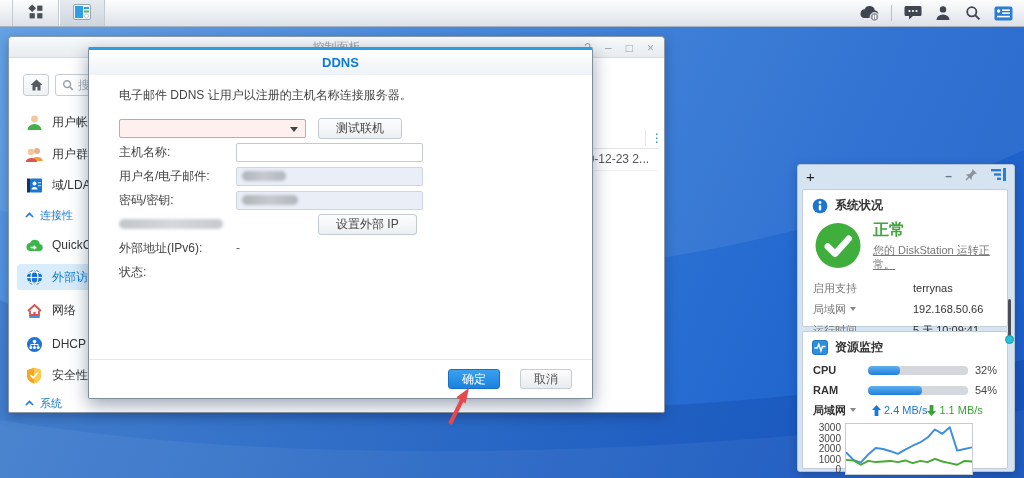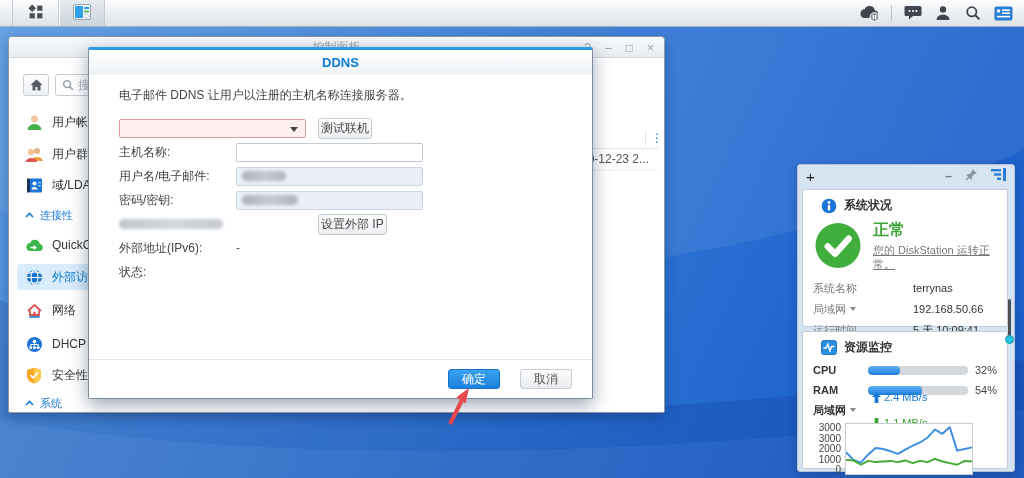--- a/index.html
+++ b/index.html
@@ -60,21 +60,21 @@
   .dlg-title { color:#0d7ad6; font-weight:bold; font-size:13px; }
   .dlg-desc { margin:12px 0 14px 30px; color:#444; }
   .frow { display:flex; align-items:center; margin:0 0 4px 30px; height:20px; }
   .frow .flabel { width:117px; color:#444; flex:none; }
   .ctrl { width:187px; height:19px; border:1px solid #c3cad2; border-radius:2px; background:#fff; position:relative; }
   .ctrl.error { background:#fdf0ef; border-color:#e09c9c; }
   .ctrl.disabled { background:#e9eef7; border-color:#ccd5e3; display:flex; align-items:center; padding:0 5px; }
   .caret-down { position:absolute; right:7px; top:7px; width:0; height:0;
     border-left:4px solid transparent; border-right:4px solid transparent; border-top:5px solid #444; }
   .redacted { height:10px; border-radius:5px; background:linear-gradient(90deg,#aeb3b9,#c6cacf,#b2b7bd); filter:blur(1.4px); }
-  .mini-btn { margin-left:12px; height:21px; padding:0 2px; display:inline-flex; align-items:center;
+  .mini-btn { margin-left:12px; height:21px; padding:0 17px; display:inline-flex; align-items:center;
     background:linear-gradient(#fdfdfe,#eceff2); border:1px solid #c3cad2; border-radius:3px; color:#444; cursor:pointer; white-space:nowrap; }
   .plain-val { color:#555; }
   .dlg-sep { position:absolute; left:0; right:0; bottom:38px; height:1px; background:#e4e8ec; }
   .dlg-footer { position:absolute; right:20px; bottom:9px; display:flex; gap:20px; }
   .btn { height:20px; padding:0 13px; border-radius:3px; display:flex; align-items:center; cursor:pointer; font-size:12px; }
   .btn-primary { background:linear-gradient(#3aa0f0,#1b82dd); border:1px solid #1671c6; color:#fff; }
   .btn-default { background:linear-gradient(#fcfcfd,#e8ebee); border:1px solid #c6cdd4; color:#555; }
 
   .annot-arrow { position:absolute; left:438px; top:384px; z-index:40; pointer-events:none; }
 
@@ -82,35 +82,35 @@
   .widget-panel { position:absolute; left:797px; top:164px; width:218px; height:308px;
     background:#d6e3f1; border:1px solid #b3c3d4; border-radius:3px; box-shadow:0 3px 10px rgba(15,35,80,.3); z-index:15; }
   .wp-header { height:22px; display:flex; align-items:center; padding:0 8px; color:#333; }
   .wp-add { font-size:15px; cursor:pointer; color:#222; }
   .wp-tools { margin-left:auto; display:flex; align-items:center; gap:13px; }
   .wp-tools > * { cursor:pointer; }
   .wp-min { color:#6b7682; font-weight:bold; }
   .card { position:absolute; left:4px; width:206px; background:#fff; border:1px solid #c2cdd9; border-radius:2px; }
   .card-health { top:24px; height:138px; }
   .card-monitor { top:166px; height:138px; }
-  .card-title { display:flex; align-items:center; gap:7px; padding:7px 9px 4px 18px; font-weight:bold; color:#333; }
+  .card-title { display:flex; align-items:center; gap:7px; padding:7px 9px 4px 9px; font-weight:bold; color:#333; }
   .health-status { display:flex; align-items:center; gap:12px; padding:2px 9px 6px 12px; }
   .hs-text .ok { color:#3fa53c; font-size:16px; font-weight:bold; }
   .hs-text .desc { color:#777; font-size:11px; margin-top:3px; width:125px; line-height:1.25;text-decoration:underline; }
   .h-row { display:flex; align-items:center; padding:0 10px; height:21px; font-size:11px; }
   .h-row .hl { width:100px; color:#777; display:flex; align-items:center; gap:4px; }
   .h-row .hv { color:#333; }
   .tri-down { width:0; height:0; border-left:3.5px solid transparent; border-right:3.5px solid transparent; border-top:4px solid #888; }
 
   .m-row { display:flex; align-items:center; padding:0 10px; height:20px; font-size:11px; }
   .m-row .ml { width:55px; font-weight:bold; color:#333; display:flex; align-items:center; gap:4px; }
   .bar-track { width:100px; height:9px; background:#d4d8dc; border-radius:4px; overflow:hidden; }
   .bar-fill { height:100%; background:linear-gradient(#5fb0f1,#1e7fd9); border-radius:4px; }
   .m-pct { margin-left:auto; color:#444; }
-  .net-speeds { display:flex; align-items:center; gap:14px; margin-left:4px;flex-direction:column; }
+  .net-speeds { display:flex; align-items:center; margin-left:4px; }
   .speed { display:flex; align-items:center; gap:3px; }
   .speed.up { color:#1779d9; }
   .speed.down { color:#36a42e; }
   .chart-wrap { display:flex; padding:3px 3px 0 10px; }
   .yticks { width:32px; height:52px; display:flex; flex-direction:column; justify-content:space-between;
     align-items:flex-end; padding-right:4px; font-size:10px; color:#444; line-height:1; }
   .plot { width:128px; height:52px; background:#fff; border:1px solid #c8ccd0; }
 
   .wp-scroll { position:absolute; right:1px; top:134px; width:7px; height:52px; }
   .wp-scroll .thumb { position:absolute; top:0; left:2px; width:3px; height:42px; background:#4a4f55; border-radius:2px; }
@@ -427,21 +427,21 @@
         <circle cx="23.5" cy="23.5" r="23" fill="#3fae3c"></circle>
         <path d="M13 24.5 L20.5 32 L34.5 16.5" fill="none" stroke="#fff" stroke-width="6.5" stroke-linecap="round" stroke-linejoin="round"></path>
       </svg>
       <div class="hs-text">
         <div class="ok">正常</div>
         <div class="desc">您的 DiskStation 运转正常。</div>
       </div>
     </div>
     <div class="h-row">
       <span class="hl">
-          <span>系统名称</span>
+          <span>启用支持</span>
         </span>
       <span class="hv">terrynas</span>
     </div>
     <div class="h-row">
       <span class="hl">
           <span>局域网</span>
           <span class="tri-down"></span>
         </span>
       <span class="hv">192.168.50.66</span>
     </div>

